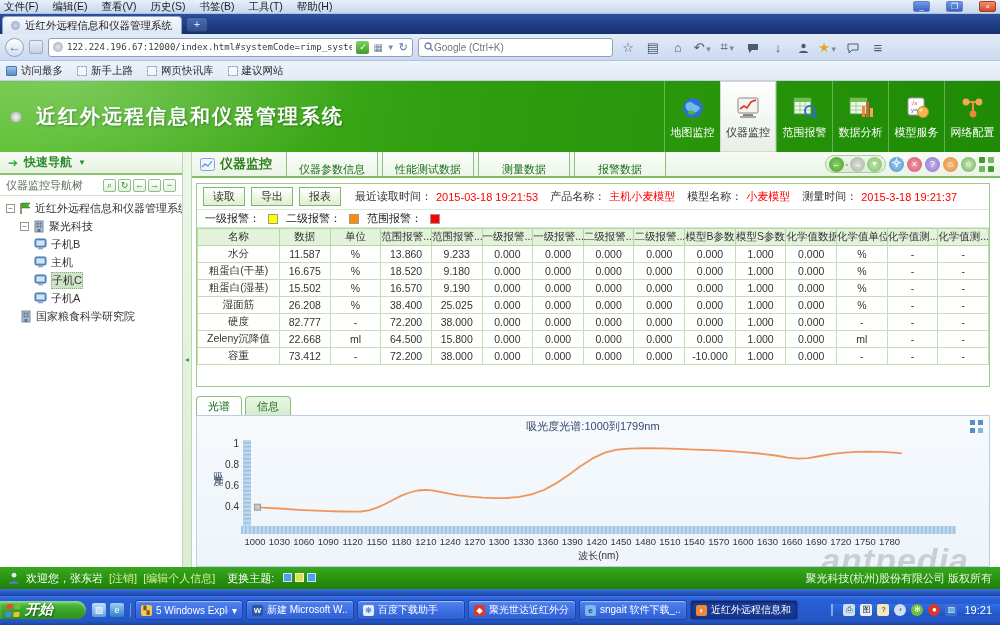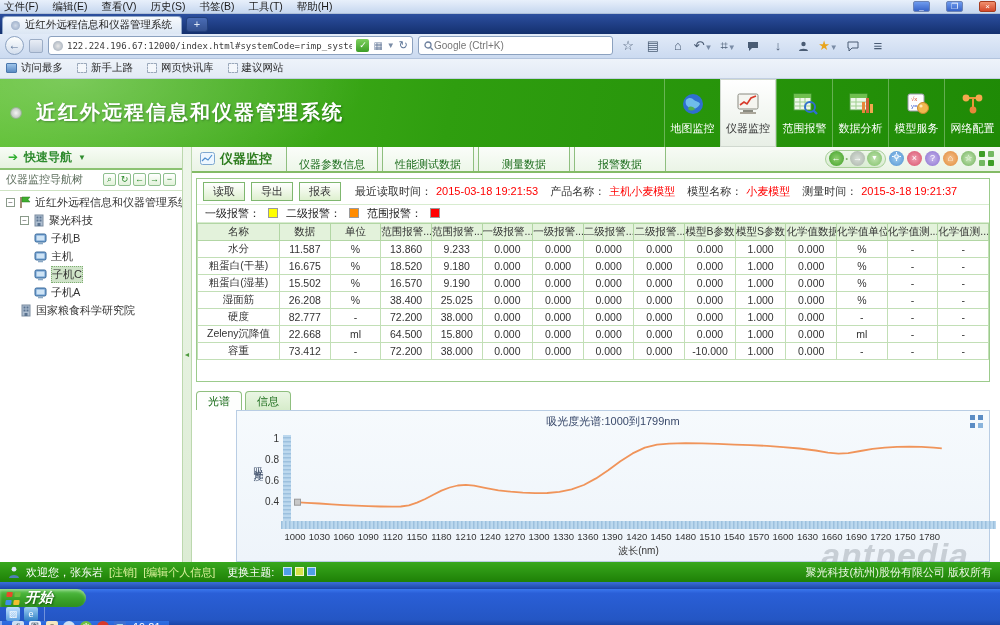--- a/index.html
+++ b/index.html
@@ -118,37 +118,37 @@
   table.grid th{background:#e3f2db;border:1px solid #b2d6a4;font-weight:normal;font-size:10.5px;color:#333;
     height:17px;overflow:hidden;white-space:nowrap;}
   table.grid td{border:1px solid #c2dfb6;font-size:10.5px;color:#333;text-align:center;height:17px;
     overflow:hidden;white-space:nowrap;background:#fff;}
 
   .bottom-panel{margin:8px 10px 0 4px;}
   .btabs{display:flex;gap:3px;align-items:flex-end;height:20px;}
   .btb{height:19px;min-width:46px;border:1px solid #8fbf7f;border-bottom:none;border-radius:4px 4px 0 0;
     text-align:center;line-height:18px;color:#1a6b1a;cursor:pointer;background:linear-gradient(#eaf6e4,#d6ecca);}
   .btb.active{background:#fdfefd;}
-  .chart-box{border:1px solid #b9cde4;background:linear-gradient(#f6fafd,#eef4fa);height:152px;position:relative;margin-left:40px;}
+  .chart-box{border:1px solid #b9cde4;background:linear-gradient(#f6fafd,#eef4fa);height:152px;position:relative;}
   .chart-title{text-align:center;color:#3a4a6b;font-size:11px;padding-top:3px;}
   .export-ic{position:absolute;right:6px;top:4px;width:13px;height:13px;}
   .export-ic i{position:absolute;width:5px;height:5px;background:#5b8cc4;}
   .watermark{position:absolute;right:20px;bottom:-14px;font-size:34px;font-weight:bold;font-style:italic;
     color:#9aa2aa;opacity:.45;letter-spacing:1px;pointer-events:none;}
   .ylabel{position:absolute;left:14px;top:48px;writing-mode:vertical-rl;font-size:10px;color:#4a5a74;letter-spacing:2px;}
 
   
   .statusbar{height:22px;background:linear-gradient(#38a81e,#1e8006);display:flex;align-items:center;
     padding:0 8px;gap:6px;color:#fff;font-size:11px;}
   .statusbar .link{color:#d9f09a;cursor:pointer;}
   .theme-sq{width:9px;height:9px;display:inline-block;margin-left:3px;border:1px solid rgba(255,255,255,.7);}
   .statusbar .copy{margin-left:auto;color:#eaf6e2;}
   .winborder{height:7px;background:linear-gradient(#3a6fd8,#1c44a8);}
-  .taskbar{height:36px;background:linear-gradient(#3a77ee 0%,#2a5fd7 12%,#2456c4 85%,#1b46a8 100%);
-    display:flex;align-items:flex-start;color:#fff;flex-direction:column;}
+  .taskbar{height:30px;background:linear-gradient(#3a77ee 0%,#2a5fd7 12%,#2456c4 85%,#1b46a8 100%);
+    display:flex;align-items:center;color:#fff;}
   .startbtn{width:86px;background:linear-gradient(#56c24a 0%,#3ba329 55%,#2e8f1f 100%);
     border-radius:0 10px 10px 0;display:flex;align-items:center;gap:5px;padding:0 10px 0 6px;
     font-style:italic;font-weight:bold;font-size:14px;text-shadow:1px 1px 2px rgba(0,40,0,.6);box-shadow:inset 0 2px 3px rgba(255,255,255,.4);}
   .winflag{width:14px;height:13px;position:relative;transform:skewX(-8deg);}
   .winflag i{position:absolute;width:6px;height:5px;border-radius:1px;}
   .quickl{display:flex;align-items:center;gap:4px;padding:0 6px;border-right:1px solid rgba(255,255,255,.35);}
   .ql{width:14px;height:14px;border-radius:2px;font-size:9px;line-height:14px;text-align:center;}
   .tasks{flex:1;display:flex;align-items:center;gap:3px;padding:0 4px;overflow:hidden;}
   .taskbtn{height:20px;flex:0 0 108px;background:linear-gradient(#4f82f2,#2f5fd4);border:1px solid #1c44a8;
     border-radius:3px;display:flex;align-items:center;gap:4px;padding:0 5px;font-size:10px;

